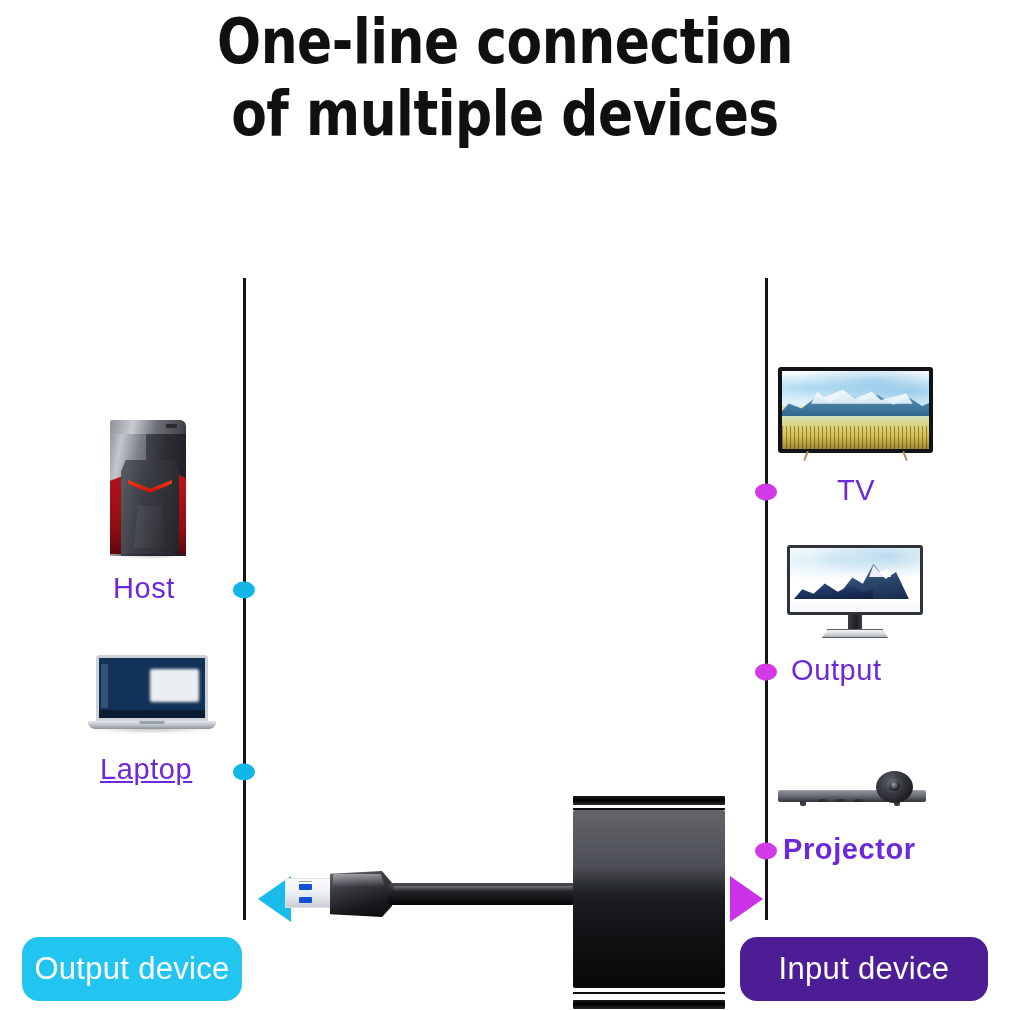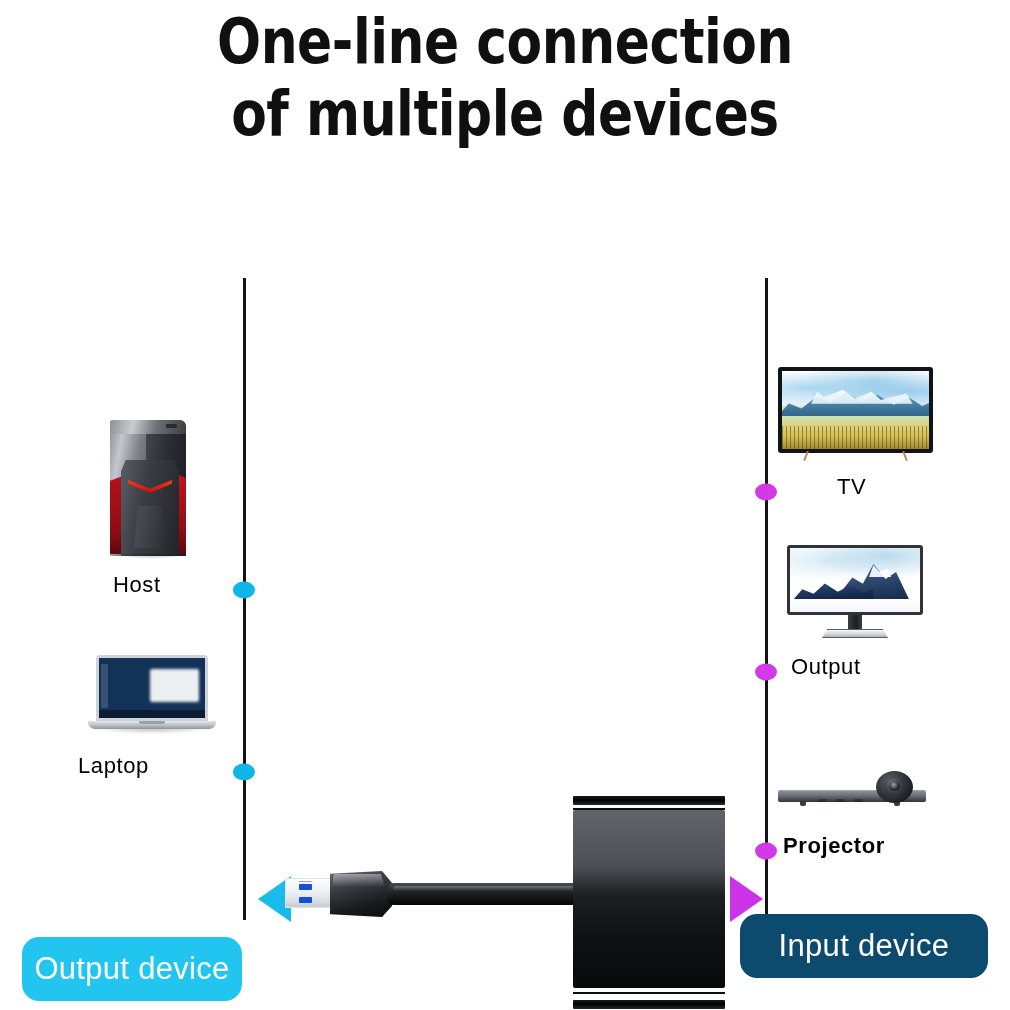--- a/index.html
+++ b/index.html
@@ -65,44 +65,44 @@
     border-right: 33px solid #18bbea;
   }
   #arrow-in {
     left: 730px; top: 876px;
     border-left: 33px solid #cc33e8;
   }
 
   
   .dev-label {
     position: absolute;
-    color: #000000;
+    color: #6d28d9;
     font-family: "Liberation Sans", sans-serif;
     font-weight: 300;
-    font-size: 22px;
+    font-size: 29px;
     letter-spacing: 0.6px;
     white-space: nowrap;
   }
 
   
   .pill {
     position: absolute;
     height: 64px;
     border-radius: 17px;
     color: #ffffff;
     font-family: "Liberation Sans", sans-serif;
     font-weight: 400;
     font-size: 31px;
     letter-spacing: 0.3px;
     display: flex;
     align-items: center;
     justify-content: center;
   }
   #pill-output { left: 22px;  top: 937px; width: 220px; background: #22c5f0; }
-  #pill-input  { left: 740px; top: 914px; width: 248px; background: #0c4a6e; }
+  #pill-input  { left: 740px; top: 937px; width: 248px; background: #4c1d95; }
 
   
   .device-art { position: absolute; }
 
   
   #art-host { left: 104px; top: 420px; width: 92px; height: 140px; }
   .tower-top {
     position: absolute; left: 6px; top: 0; width: 76px; height: 14px;
     background: linear-gradient(100deg,#8e9197 0%,#c9ccd1 30%,#6e7177 60%,#3a3d42 100%);
     border-radius: 2px 6px 1px 1px;
@@ -440,21 +440,21 @@
     <div class="lap-screen">
       <div class="lap-sidebar"></div>
       <div class="lap-win"></div>
       <div class="lap-taskbar"></div>
     </div>
   </div>
   <div class="lap-base"></div>
   <div class="lap-notch"></div>
   <div class="lap-shadow"></div>
 </div>
-<div class="dev-label" style="left:78px; top:753px;">Laptop</div>
+<div class="dev-label" style="left:100px; top:753px;text-decoration:underline;">Laptop</div>
 
 <div class="pill" id="pill-output">
   <span>Output device</span>
 </div>
 
 <div class="rail" id="rail-right"></div>
 <div class="node in" style="left:766px; top:492px;"></div>
 <div class="node in" style="left:766px; top:672px;"></div>
 <div class="node in" style="left:766px; top:851px;"></div>
 <div class="arrow" id="arrow-in"></div>

